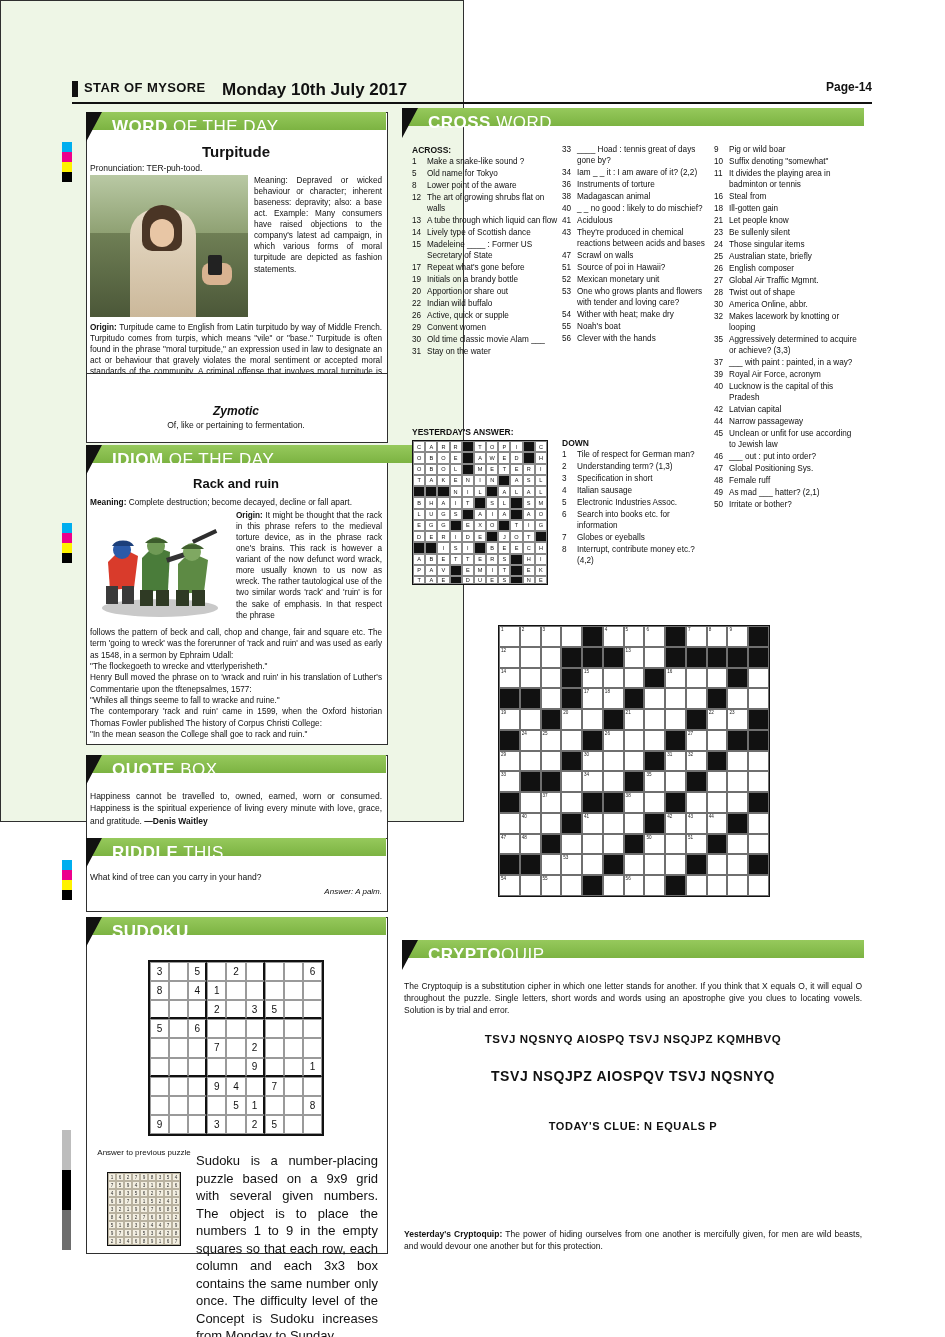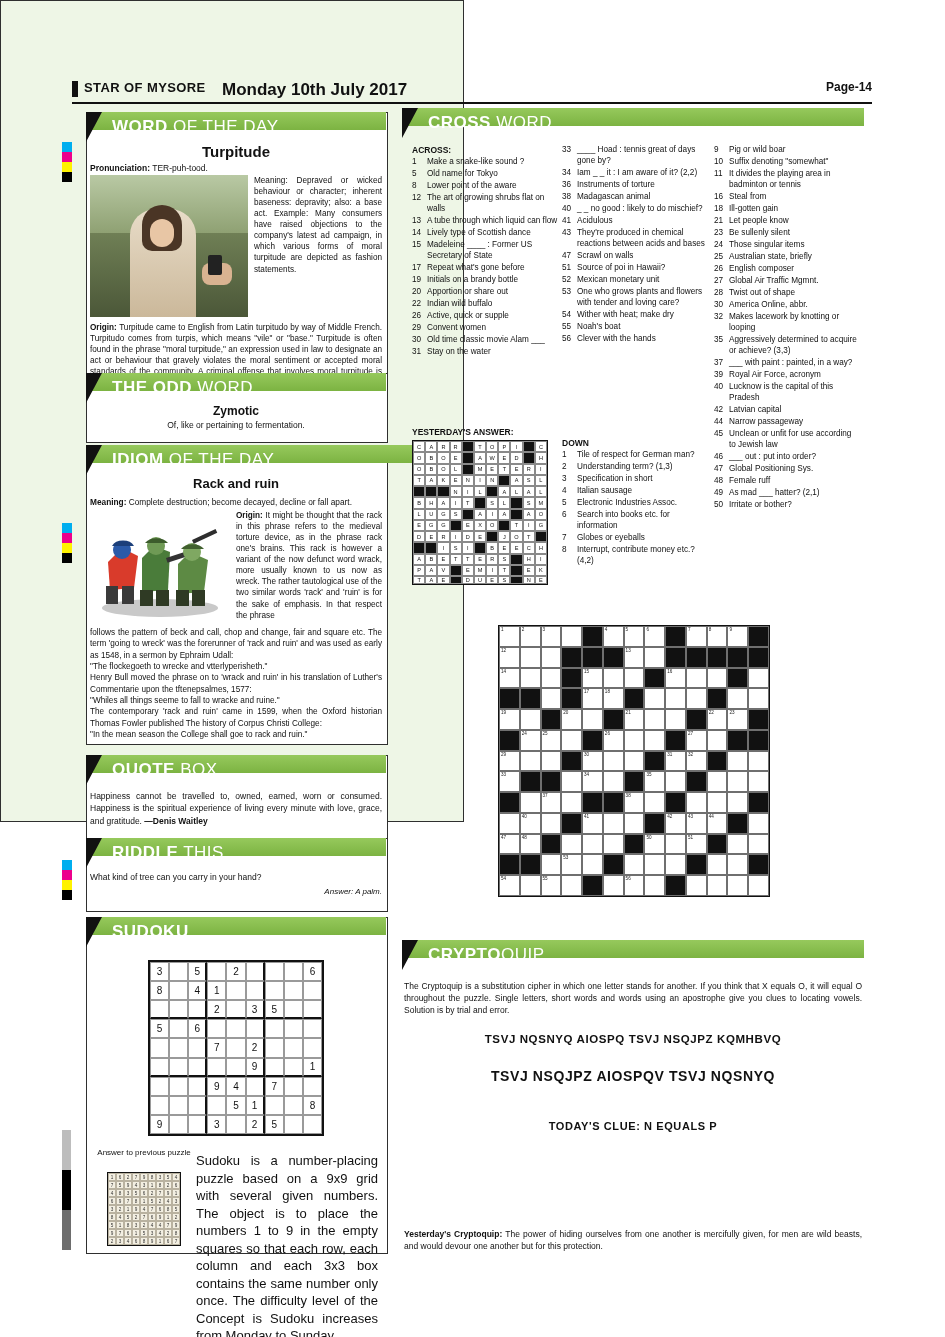--- a/index.html
+++ b/index.html
@@ -22,36 +22,36 @@
   .band .txt span{font-weight:normal;}
 
   .sect{position:absolute;border:1px solid #2f2f2f;}
   .sect.white{background:#fff;}
 
   
   #wotd-box{left:86px;top:112px;width:300px;height:265px;background:#fff;}
   #wotd-band{left:86px;top:112px;width:300px;}
   .wotd-title{position:absolute;left:86px;top:143px;width:300px;text-align:center;font-size:15px;font-weight:bold;}
   .pron{position:absolute;left:90px;top:163px;font-size:8.5px;}
-  .pron b{font-weight:bold;}
+  .pron b{font-weight:normal;}
   .wotd-img{position:absolute;left:90px;top:175px;width:158px;height:142px;overflow:hidden;background:#6a7d52;}
   .wotd-img .sky{position:absolute;left:0;top:0;width:158px;height:58px;background:linear-gradient(#b9c9a4,#8fa173);}
   .wotd-img .ground{position:absolute;left:0;top:58px;width:158px;height:84px;background:linear-gradient(#6f7f55,#4b5738);}
   .wotd-img .person{position:absolute;left:40px;top:34px;width:66px;height:108px;background:linear-gradient(#e8dcc8,#cbb89a);border-radius:26px 26px 0 0;}
   .wotd-img .hair{position:absolute;left:52px;top:30px;width:40px;height:46px;background:#4a3525;border-radius:20px 20px 10px 10px;}
   .wotd-img .face{position:absolute;left:60px;top:44px;width:24px;height:28px;background:#e8c6a5;border-radius:12px;}
   .wotd-img .hand{position:absolute;left:112px;top:88px;width:30px;height:22px;background:#d9b391;border-radius:8px;}
   .wotd-img .phone{position:absolute;left:118px;top:80px;width:14px;height:20px;background:#222;border-radius:2px;}
   .wotd-text{position:absolute;left:254px;top:175px;width:128px;font-size:8.2px;line-height:1.35;text-align:justify;}
   .wotd-origin{position:absolute;left:90px;top:322px;width:292px;font-size:8.2px;line-height:1.35;text-align:justify;}
   .wotd-origin b{font-weight:bold;}
 
   #odd-band{left:86px;top:373px;width:300px;}
   #odd-box{left:86px;top:373px;width:300px;height:68px;background:#fff;}
-  .odd-word{position:absolute;left:86px;top:404px;width:300px;text-align:center;font-size:12px;font-weight:bold;}
+  .odd-word{position:absolute;left:86px;top:404px;width:300px;text-align:center;font-size:12px;font-weight:bold;font-style:italic;}
   .odd-def{position:absolute;left:86px;top:420px;width:300px;text-align:center;font-size:8.5px;}
 
   #idiom-band{left:86px;top:445px;width:300px;padding-left:40px;}
   #idiom-box{left:86px;top:445px;width:300px;height:298px;background:#fff;}
   .idiom-word{position:absolute;left:86px;top:476px;width:300px;text-align:center;font-size:13px;font-weight:bold;}
   .idiom-meaning{position:absolute;left:90px;top:497px;width:292px;font-size:8.3px;}
   .idiom-meaning b{font-weight:bold;}
   .idiom-img{position:absolute;left:90px;top:510px;width:140px;height:110px;background:#fff;}
   .idiom-text{position:absolute;left:236px;top:510px;width:146px;font-size:8.2px;line-height:1.35;text-align:justify;}
   .idiom-text b{font-weight:bold;}
@@ -168,24 +168,20 @@
       <div class="person"></div>
       <div class="hair"></div>
       <div class="face"></div>
       <div class="hand"></div>
       <div class="phone"></div>
   </div>
   <div class="wotd-text">Meaning: Depraved or wicked behaviour or character; inherent baseness: depravity; also: a base act. Example: Many consumers have raised objections to the company's latest ad campaign, in which various forms of moral turpitude are depicted as fashion statements.</div>
   <div class="wotd-origin"><b>Origin:</b><span> Turpitude came to English from Latin turpitudo by way of Middle French. Turpitudo comes from turpis, which means "vile" or "base." Turpitude is often found in the phrase "moral turpitude," an expression used in law to designate an act or behaviour that gravely violates the moral sentiment or accepted moral standards of the community. A criminal offense that involves moral turpitude is one that is considered wrong or evil by moral standards, in addition to being the violation of a statute.</span></div>
 
   <div class="sect white" id="odd-box"></div>
-  <div class="band" id="odd-band">
-    <div class="tri"></div>
-    <div class="txt"><b>THE ODD</b><span> WORD</span></div>
-  </div>
   <div class="odd-word">Zymotic</div>
   <div class="odd-def">Of, like or pertaining to fermentation.</div>
 
   <div class="sect white" id="idiom-box"></div>
   <div class="band" id="idiom-band">
     <div class="tri"></div>
     <div class="txt"><b>IDIOM</b><span> OF THE DAY</span></div>
   </div>
   <div class="idiom-word">Rack and ruin</div>
   <div class="idiom-meaning"><b>Meaning:</b><span> Complete destruction; become decayed, decline or fall apart.</span></div>

